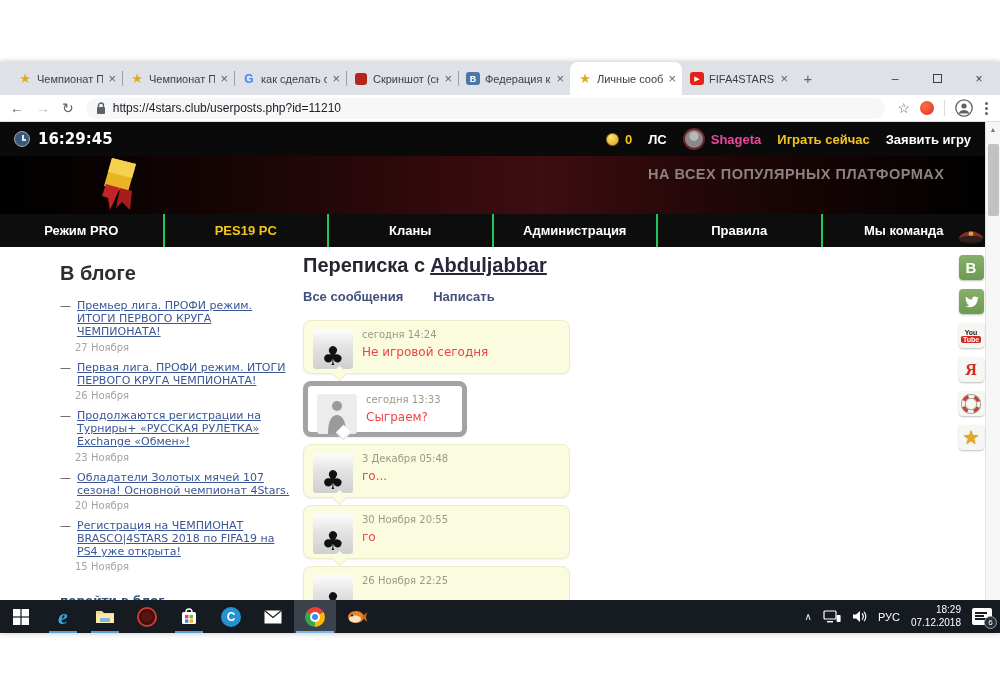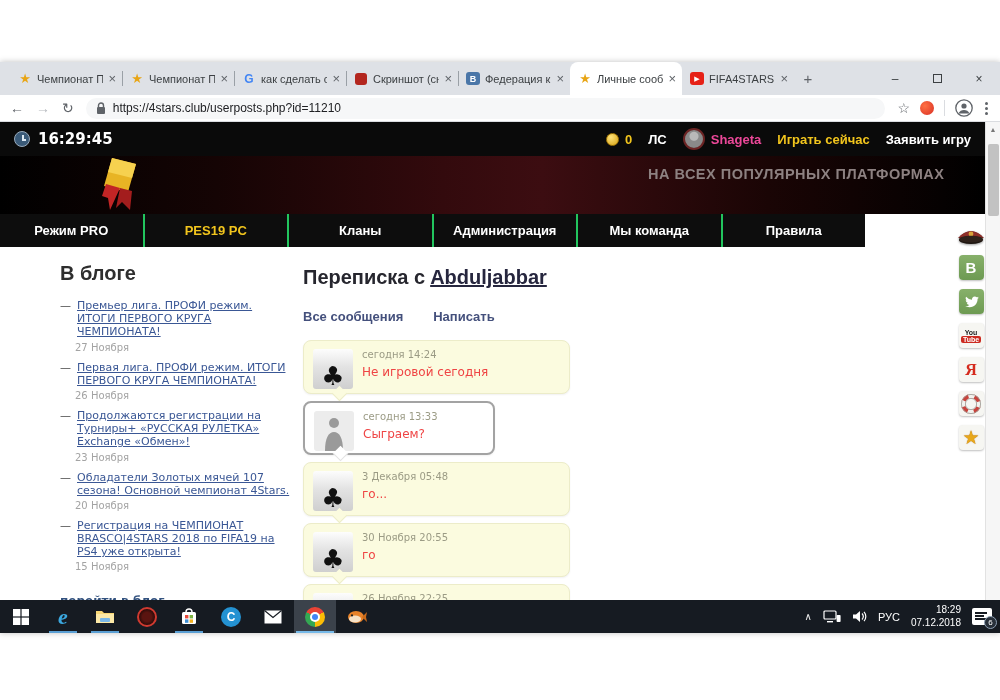--- a/index.html
+++ b/index.html
@@ -56,46 +56,46 @@
   .hdr-user { color:#ec4899; font-weight:bold; font-size:13px; margin-left:-10px; }
 
   .banner { position:absolute; left:0; top:34px; width:985px; height:58px; overflow:hidden;
             background:linear-gradient(90deg,#000 0%,#150404 22%,#330a0d 45%,#3c0d11 55%,#1a0505 78%,#000 100%); }
   .ribbon { position:absolute; left:102px; top:2px; }
   .jersey { position:absolute; left:415px; top:0; width:150px; height:58px; border-radius:10px 10px 0 0;
             background:linear-gradient(180deg,#4a0e12,#5c1318 40%,#470d11); display:flex; align-items:center; justify-content:center; }
   .jersey-num { color:#c6d2dd; font-weight:bold; font-size:34px; letter-spacing:2px; font-family:"Liberation Sans", sans-serif; }
   .tagline { position:absolute; left:648px; top:10px; width:310px; color:#8d8181; font-weight:bold; font-size:14.5px; letter-spacing:.5px; }
 
-  .mainnav { position:absolute; left:0; top:92px; width:865px; height:33px; background:#0d0d0d; display:flex; }
+  .mainnav { position:absolute; left:0; top:92px; width:985px; height:33px; background:#0d0d0d; display:flex; }
   .nav-item { flex:1; display:flex; align-items:center; justify-content:center; color:#fff; font-weight:bold; font-size:13px; border-left:2px solid #22c55e; cursor:pointer; }
   .nav-item:first-child { border-left:none; }
   .nav-item.active { color:#f2c51d; }
 
   
   .sidebar { position:absolute; left:60px; top:140px; width:232px; font-family:"DejaVu Sans", sans-serif; }
   .blog-title { font-size:20px; font-weight:bold; color:#2e2e2e; font-family:"Liberation Sans", sans-serif; margin-bottom:14px; }
   .blog-item { display:flex; gap:6px; font-size:11px; line-height:1.2; }
   .blog-dash { color:#444; }
   .blog-link { color:#3a5795; text-decoration:underline; cursor:pointer; }
   .blog-date { font-size:10px; color:#a3a3a3; margin:3px 0 8px 15px; }
   .goto-blog { display:inline-block; margin-top:14px; font-size:12px; font-weight:bold; color:#33527f; text-decoration:underline; cursor:pointer; }
   .promo-card { margin:13px 0 0 43px; width:160px; height:60px; border-radius:10px 10px 0 0;
                 background:radial-gradient(ellipse 60px 40px at 55% 80%, #4a3328 0%, #1a1a20 70%, #101014 100%); }
 
   
-  .convo { position:absolute; left:303px; top:144px; width:580px; font-family:"DejaVu Sans", sans-serif; }
+  .convo { position:absolute; left:303px; top:132px; width:580px; font-family:"DejaVu Sans", sans-serif; }
   .convo-title { font-size:20px; font-weight:bold; color:#26262e; font-family:"Liberation Sans", sans-serif; }
   .convo-title a { color:#26263e; text-decoration:underline; cursor:pointer; margin-left:5px; }
   .convo-links { margin-top:12px; display:flex; gap:30px; }
-  .convo-link { font-size:13px; font-weight:bold; color:#44507c; font-family:"Liberation Sans", sans-serif; cursor:pointer;margin-top:8px; }
+  .convo-link { font-size:13px; font-weight:bold; color:#44507c; font-family:"Liberation Sans", sans-serif; cursor:pointer; }
   .messages { margin-top:16px; display:flex; flex-direction:column; gap:7px; }
   .bubble { position:relative; border-radius:8px; padding:8px 10px 8px 58px; min-height:54px; }
   .bubble.own { width:267px; background:#fbfbdf; border:1px solid #ececc9; box-shadow:0 1px 2px rgba(0,0,0,.06); }
-  .bubble.other { width:192px; background:#fff; border:2px solid #a3a3a3; box-shadow:0 1px 2px rgba(0,0,0,.06); }
+  .bubble.other { width:164px; background:#fff; border:5px solid #a3a3a3; box-shadow:0 1px 2px rgba(0,0,0,.06); }
   .bubble::after { content:""; position:absolute; left:30px; bottom:-6px; width:10px; height:10px; transform:rotate(45deg); }
   .bubble.own::after { background:#fbfbdf; border-right:1px solid #ececc9; border-bottom:1px solid #ececc9; }
   .bubble.other::after { background:#fff; border-right:1px solid #e2e2e2; border-bottom:1px solid #e2e2e2; }
   .msg-avatar { position:absolute; left:9px; top:8px; width:40px; height:40px; border-radius:3px; overflow:hidden; }
   .avatar-adidas { background:linear-gradient(180deg,#fdfdfd 0%,#e3e3e3 45%,#cfcfcf 100%); display:flex; align-items:flex-end; justify-content:center; }
   .avatar-adidas span { font-size:26px; line-height:.95; color:#111; }
   .avatar-player { background:#ececec; display:flex; align-items:flex-end; justify-content:center; }
   .msg-time { font-size:10px; color:#9b9b85; }
   .msg-text { font-size:12px; color:#ef4444; margin-top:5px; }
 
@@ -245,22 +245,22 @@
           <polygon points="18,30 30,33 28,52 20,44 14,50" fill="#a31d1d"></polygon>
         </svg>
         <div class="tagline">НА ВСЕХ ПОПУЛЯРНЫХ ПЛАТФОРМАХ</div>
       </div>
 
       <div class="mainnav">
         <div class="nav-item">Режим PRO</div>
         <div class="nav-item active">PES19 PC</div>
         <div class="nav-item">Кланы</div>
         <div class="nav-item">Администрация</div>
+        <div class="nav-item">Правила</div>
         <div class="nav-item">Мы команда</div>
-        <div class="nav-item">Правила</div>
       </div>
 
       <div class="sidebar">
         <div class="blog-title">В блоге</div>
 
         <div class="blog-item">
           <span class="blog-dash">—</span>
           <span class="blog-link">Премьер лига. ПРОФИ режим. ИТОГИ ПЕРВОГО КРУГА ЧЕМПИОНАТА!</span>
         </div>
         <div class="blog-date">27 Ноября</div>

